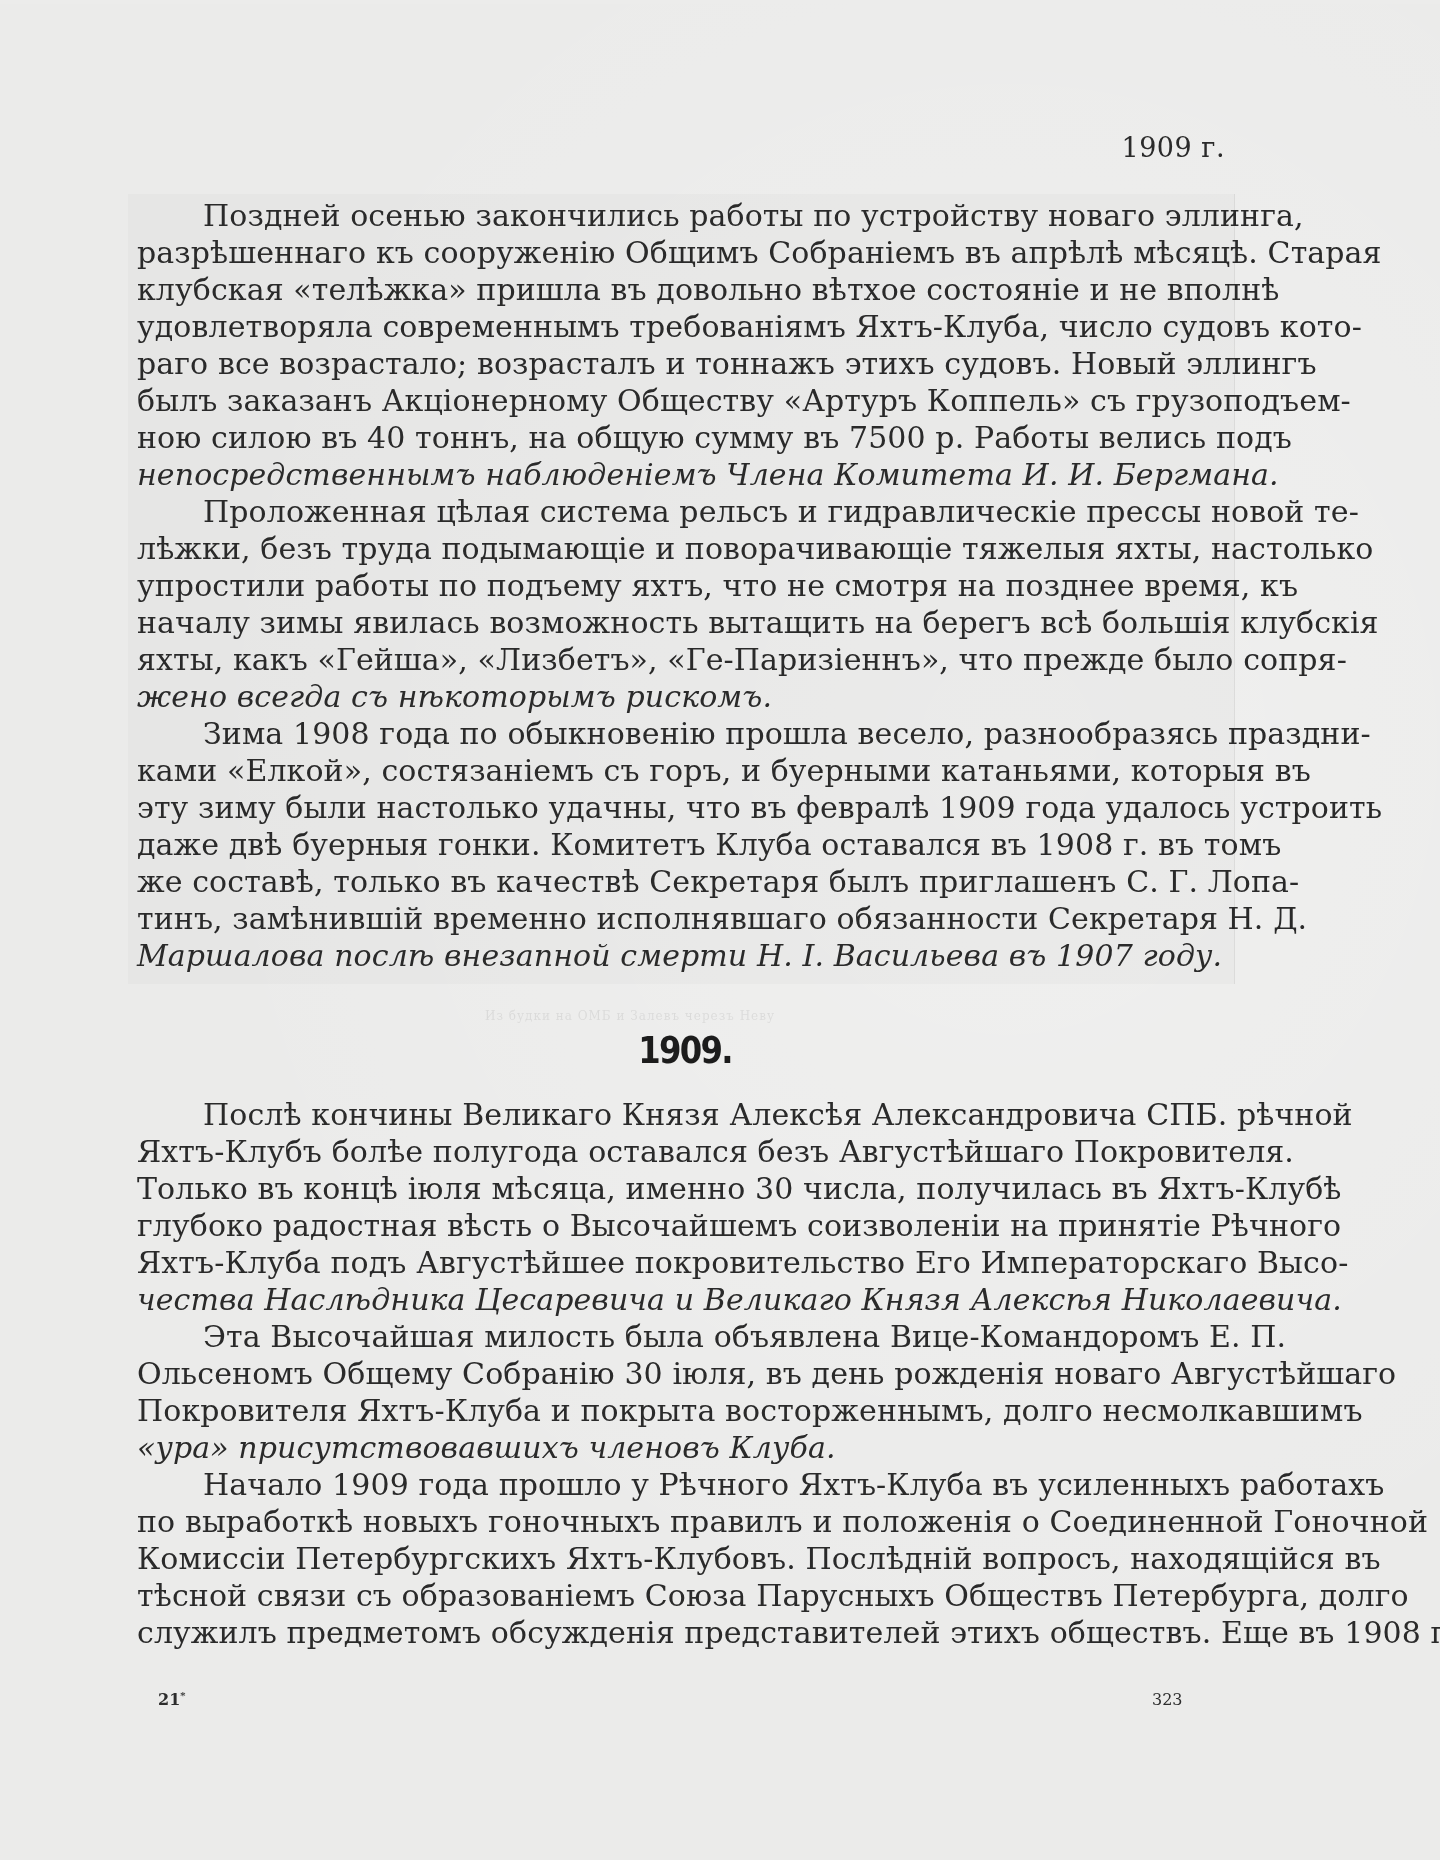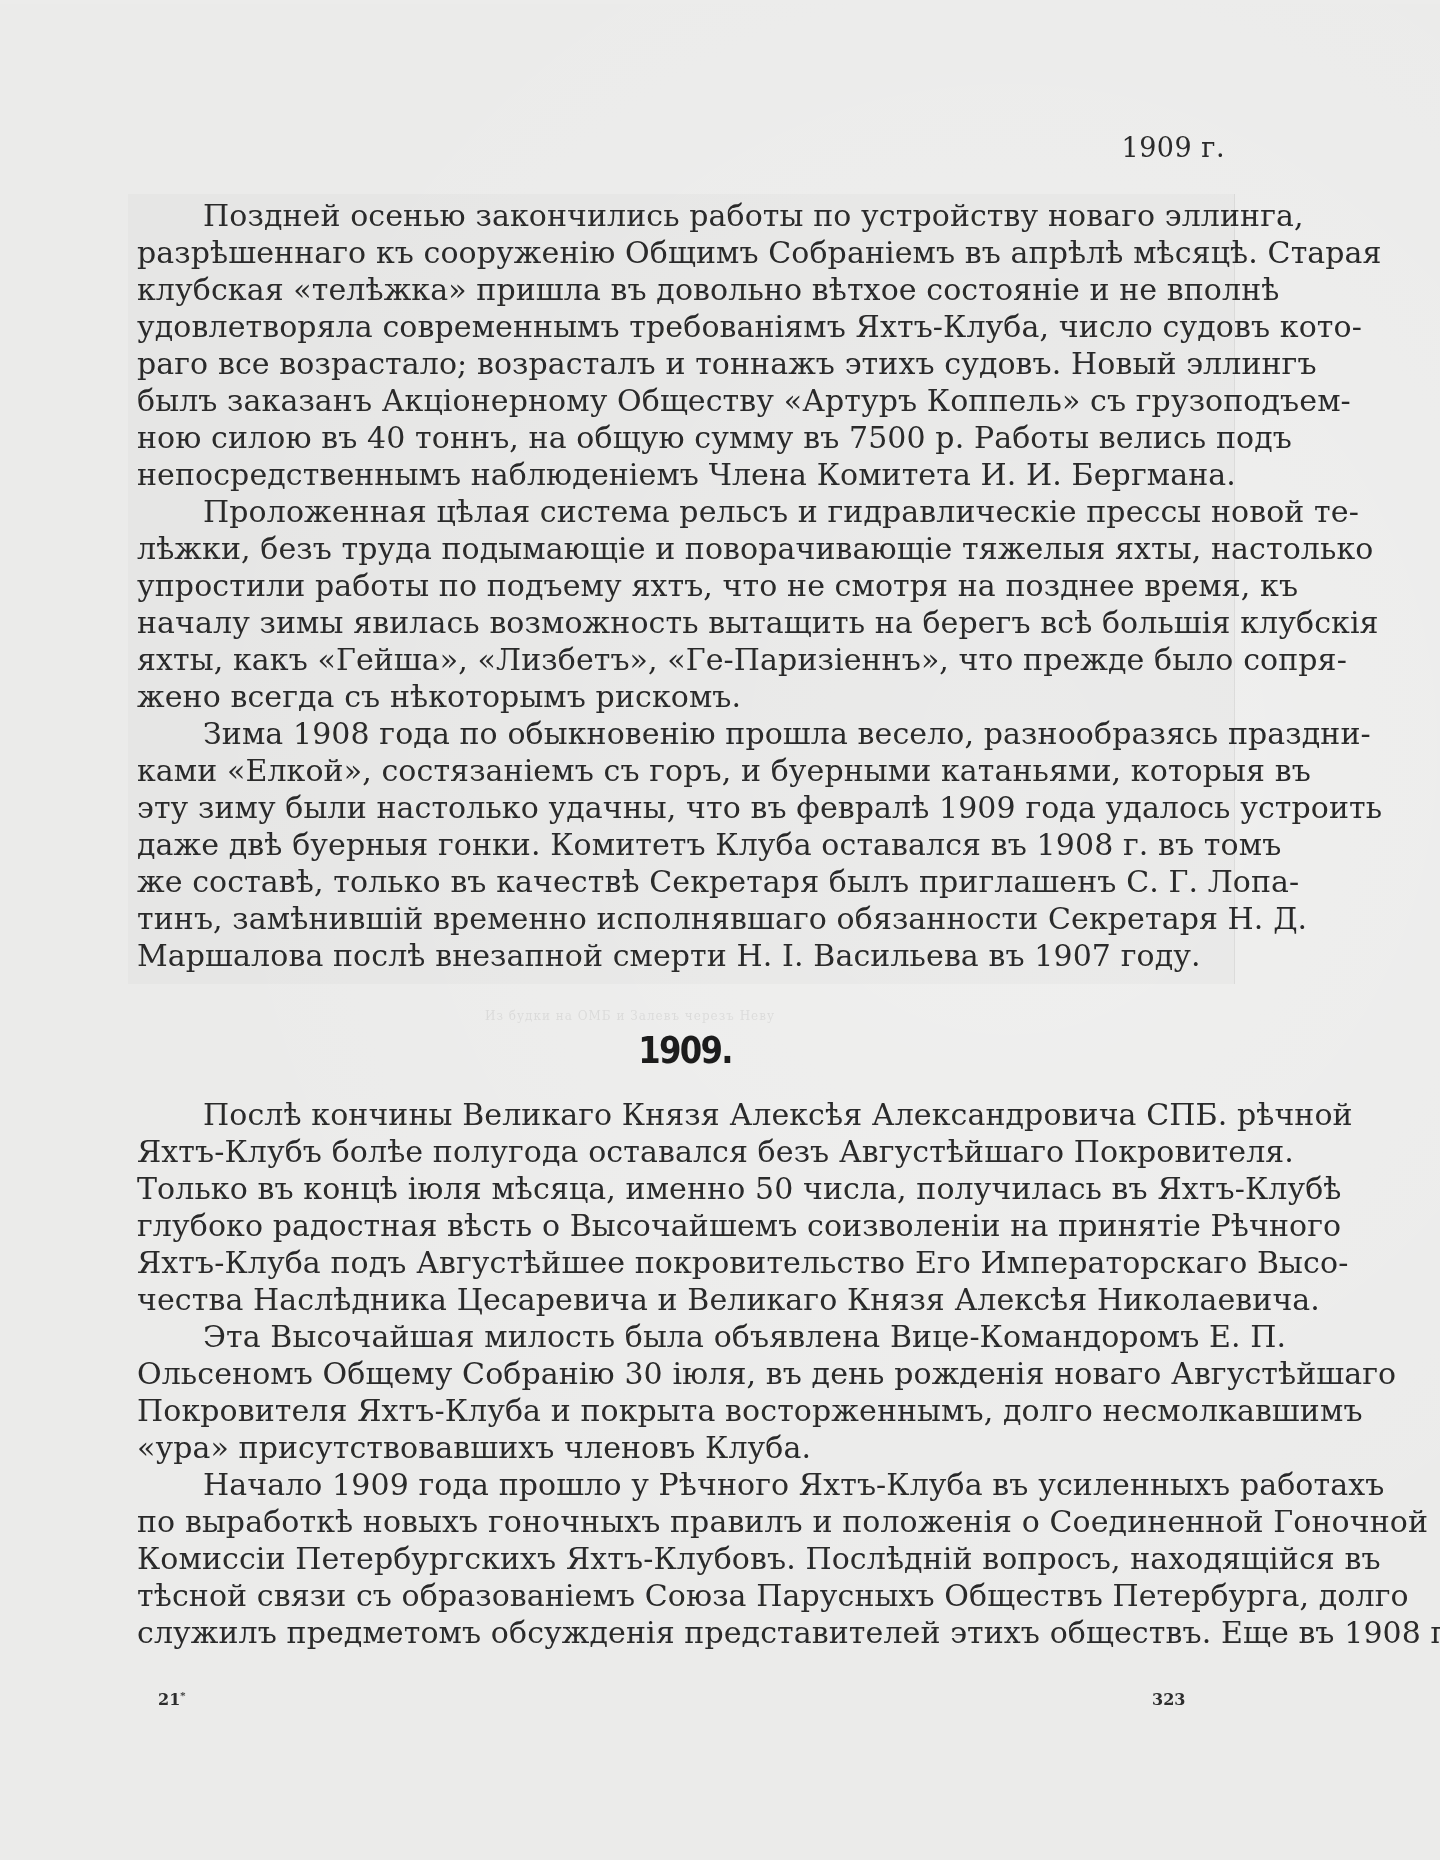--- a/index.html
+++ b/index.html
@@ -56,20 +56,21 @@
       text-align-last: justify;
       white-space: nowrap;
       overflow: visible;
       letter-spacing: 0.1px;
     }
     .line.indent {
       padding-left: 66px;
     }
     .line.last {
       text-align-last: left;
+      font-style: italic;
     }
     .section-heading {
       position: absolute;
       left: 560px;
       top: 1024px;
       width: 250px;
       text-align: center;
       font-family: "DejaVu Sans", "Liberation Sans", sans-serif;
       font-weight: bold;
       font-size: 38px;
@@ -97,21 +98,20 @@
     }
     .folio-left sup {
       font-size: 10px;
     }
     .folio-right {
       position: absolute;
       left: 1152px;
       top: 1686px;
       font-size: 16px;
       color: #2d2d2d;
-      font-weight: bold;
     }
   </style>
 </head>
 <body>
 
 <div class="page">
 
   <div class="bleed-box"></div>
 
   <div class="running-head">1909 г.</div>
@@ -151,21 +151,21 @@
 
   <div class="bleed-caption">Из будки на ОМБ и Залевъ черезъ Неву</div>
 
   <div class="section-heading">1909.</div>
 
   <div class="block" style="top:1092px;">
 
     <div>
       <div class="line indent">Послѣ кончины Великаго Князя Алексѣя Александровича СПБ. рѣчной</div>
       <div class="line">Яхтъ-Клубъ болѣе полугода оставался безъ Августѣйшаго Покровителя.</div>
-      <div class="line">Только въ концѣ іюля мѣсяца, именно 50 числа, получилась въ Яхтъ-Клубѣ</div>
+      <div class="line">Только въ концѣ іюля мѣсяца, именно 30 числа, получилась въ Яхтъ-Клубѣ</div>
       <div class="line">глубоко радостная вѣсть о Высочайшемъ соизволеніи на принятіе Рѣчного</div>
       <div class="line">Яхтъ-Клуба подъ Августѣйшее покровительство Его Императорскаго Высо-</div>
       <div class="line last">чества Наслѣдника Цесаревича и Великаго Князя Алексѣя Николаевича.</div>
     </div>
 
     <div>
       <div class="line indent">Эта Высочайшая милость была объявлена Вице-Командоромъ Е. П.</div>
       <div class="line">Ольсеномъ Общему Собранію 30 іюля, въ день рожденія новаго Августѣйшаго</div>
       <div class="line">Покровителя Яхтъ-Клуба и покрыта восторженнымъ, долго несмолкавшимъ</div>
       <div class="line last">«ура» присутствовавшихъ членовъ Клуба.</div>

